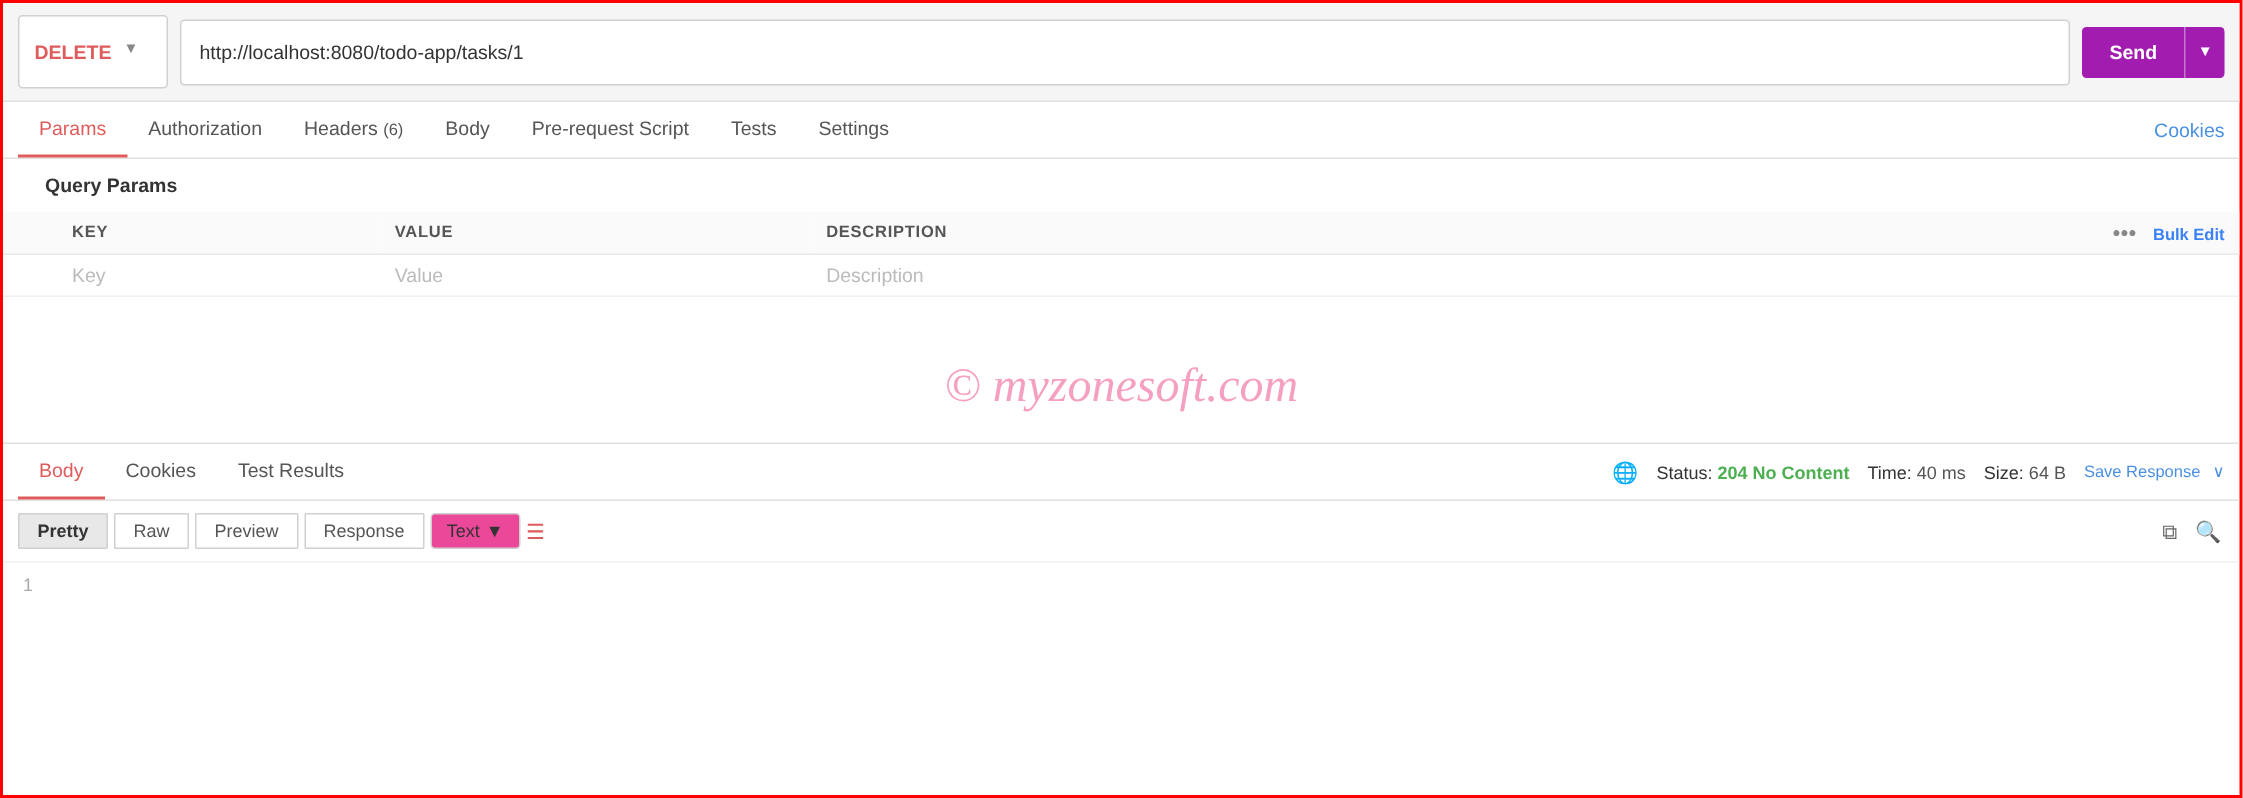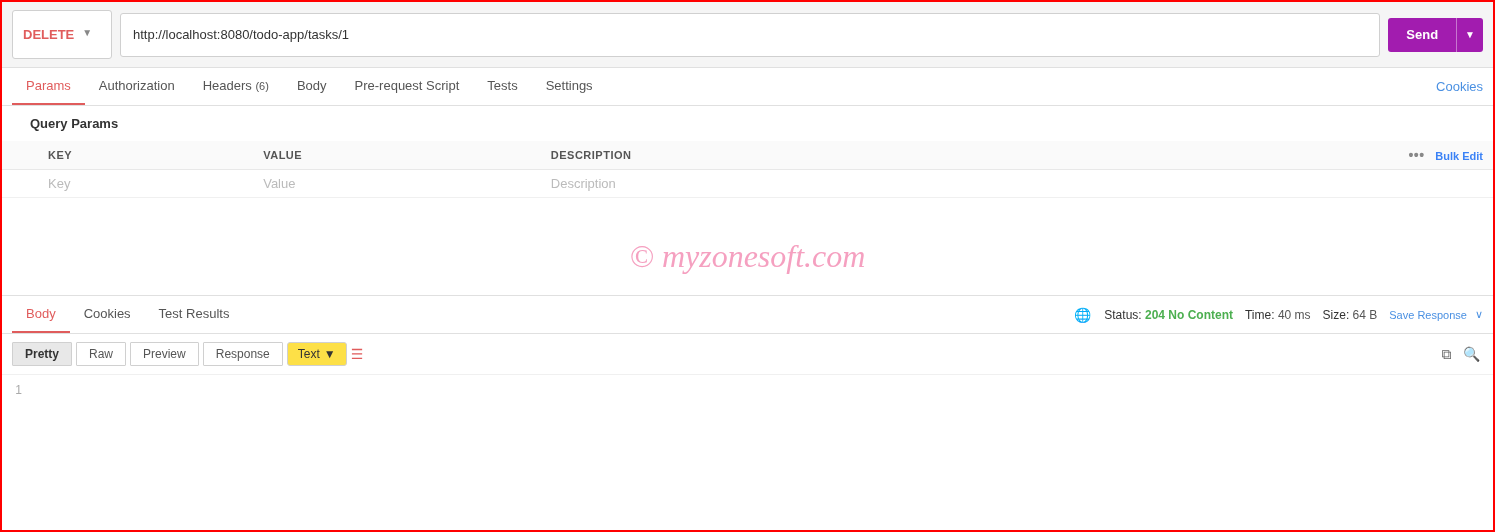--- a/index.html
+++ b/index.html
@@ -252,21 +252,21 @@
       color: #333;
       font-weight: 600;
     }
     .text-select {
       display: flex;
       align-items: center;
       gap: 4px;
       padding: 4px 10px;
       border: 1px solid #d0d0d0;
       border-radius: 3px;
-      background: #fde047;
+      background: #ec4899;
       font-size: 12px;
       color: #333;
       cursor: pointer;
     }
     .filter-icon {
       color: #e05c5c;
       font-size: 14px;
       cursor: pointer;
     }
     .right-icons {

